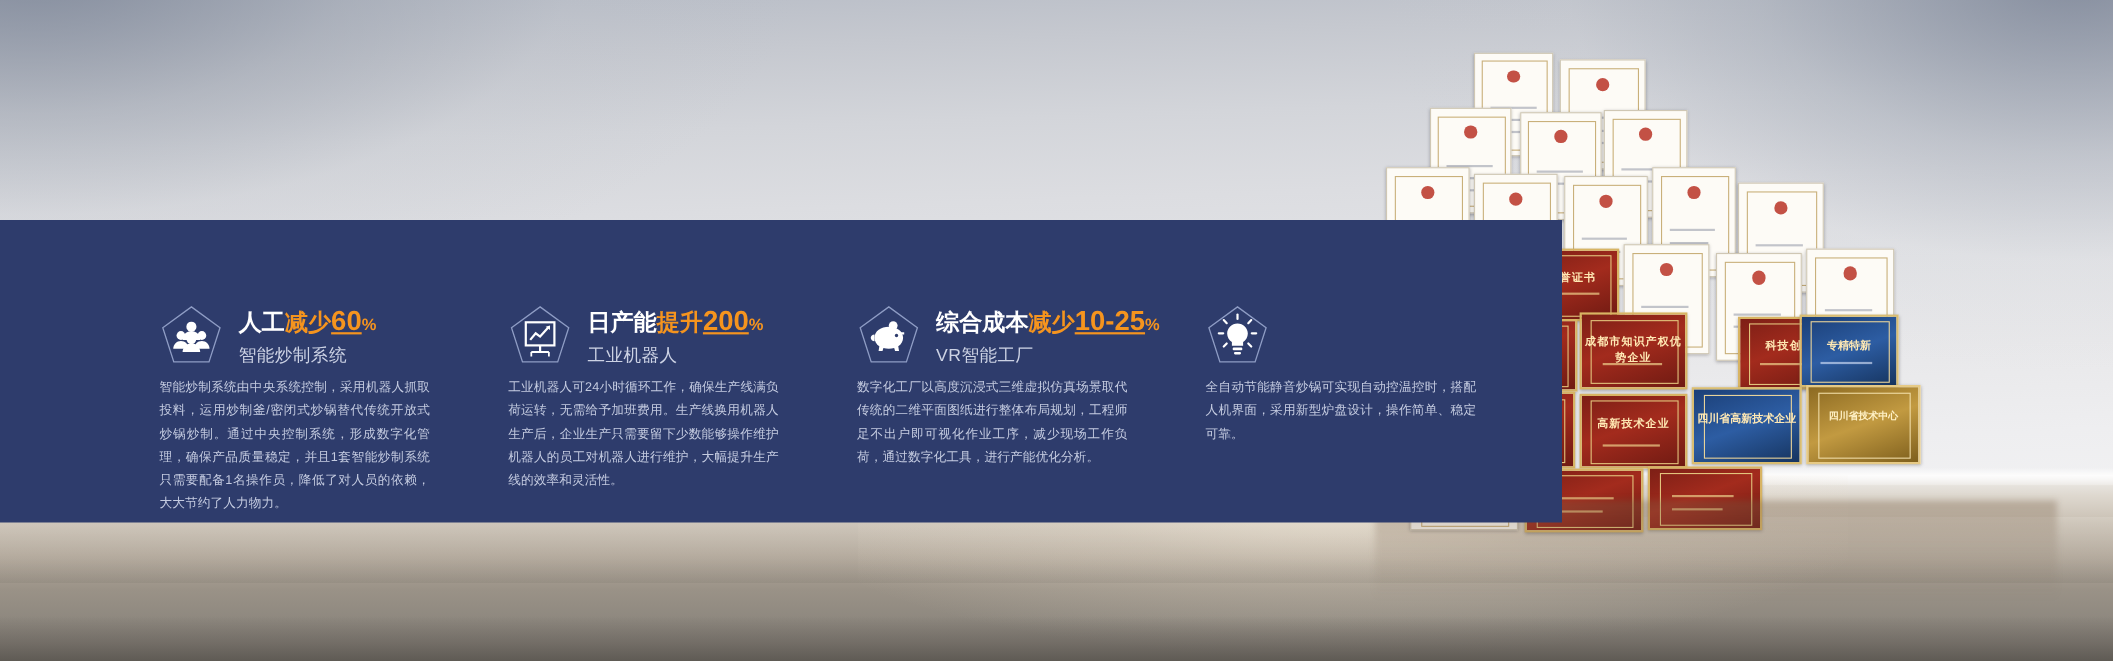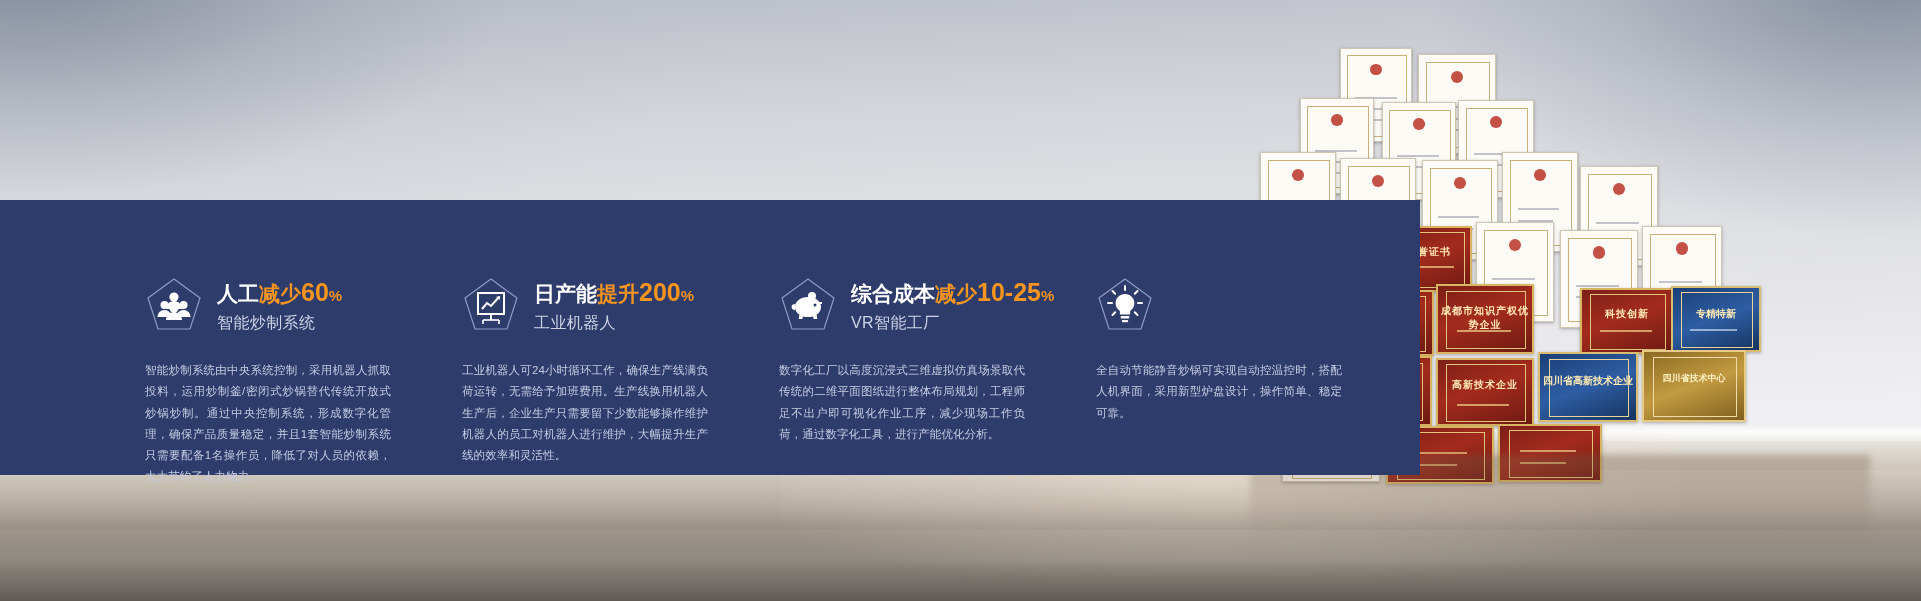--- a/index.html
+++ b/index.html
@@ -190,38 +190,38 @@
     font-size: 21px;
     font-weight: bold;
     color: #ffffff;
     line-height: 1.15;
     white-space: nowrap;
   }
   .feat-title .num {
     color: #f5941e;
     font-size: 25px;
     font-weight: bold;
+    text-decoration: underline;
   }
   .feat-title .hl-or {
     color: #f5941e;
   }
   .feat-title .pct {
     color: #f5941e;
     font-size: 15px;
     font-weight: bold;
   }
   .feat-sub {
     font-size: 16px;
     color: #ccd2e4;
     margin-top: 6px;
     letter-spacing: 0.4px;
     white-space: nowrap;
   }
   .feat-body {
-    margin-top: 18px;
     font-size: 11.5px;
     line-height: 1.85;
     color: #c4cbe0;
     letter-spacing: 0.1px;
     text-align: justify;
     width: 246px;
   }
 
   
   .certwall {
@@ -411,21 +411,21 @@
         <div class="ln" style="top:64%;width:58%"></div>
       </div>
     <div class="cert plaque" style="left:246px;top:244px;width:94px;height:66px;">
         <div class="ptxt">成都市知识产权优势企业</div>
         <div class="ln" style="top:66%;width:58%"></div>
       </div>
     <div class="cert plaque" style="left:348px;top:248px;width:90px;height:62px;margin-left:42px;">
         <div class="ptxt">科技创新</div>
         <div class="ln" style="top:64%;width:58%"></div>
       </div>
-    <div class="cert blue" style="left:446px;top:246px;width:86px;height:62px;margin-left:35px;">
+    <div class="cert blue" style="left:446px;top:246px;width:86px;height:62px;">
         <div class="ptxt">专精特新</div>
         <div class="ln" style="top:66%;width:54%"></div>
       </div>
     <div class="cert" style="left:48px;top:258px;width:86px;height:64px;">
         <div class="ln" style="top:40%;width:58%"></div>
         <div class="ln" style="top:56%;width:50%"></div>
         <div class="ln" style="top:72%;width:42%"></div>
       </div>
     <div class="cert gold" style="left:26px;top:318px;width:104px;height:66px;">
         <div class="ptxt" style="position:absolute;left:0;right:0;top:30%;text-align:center;color:#fff1c6;font-size:9px;font-weight:bold;">四川省企业技术中心</div>

